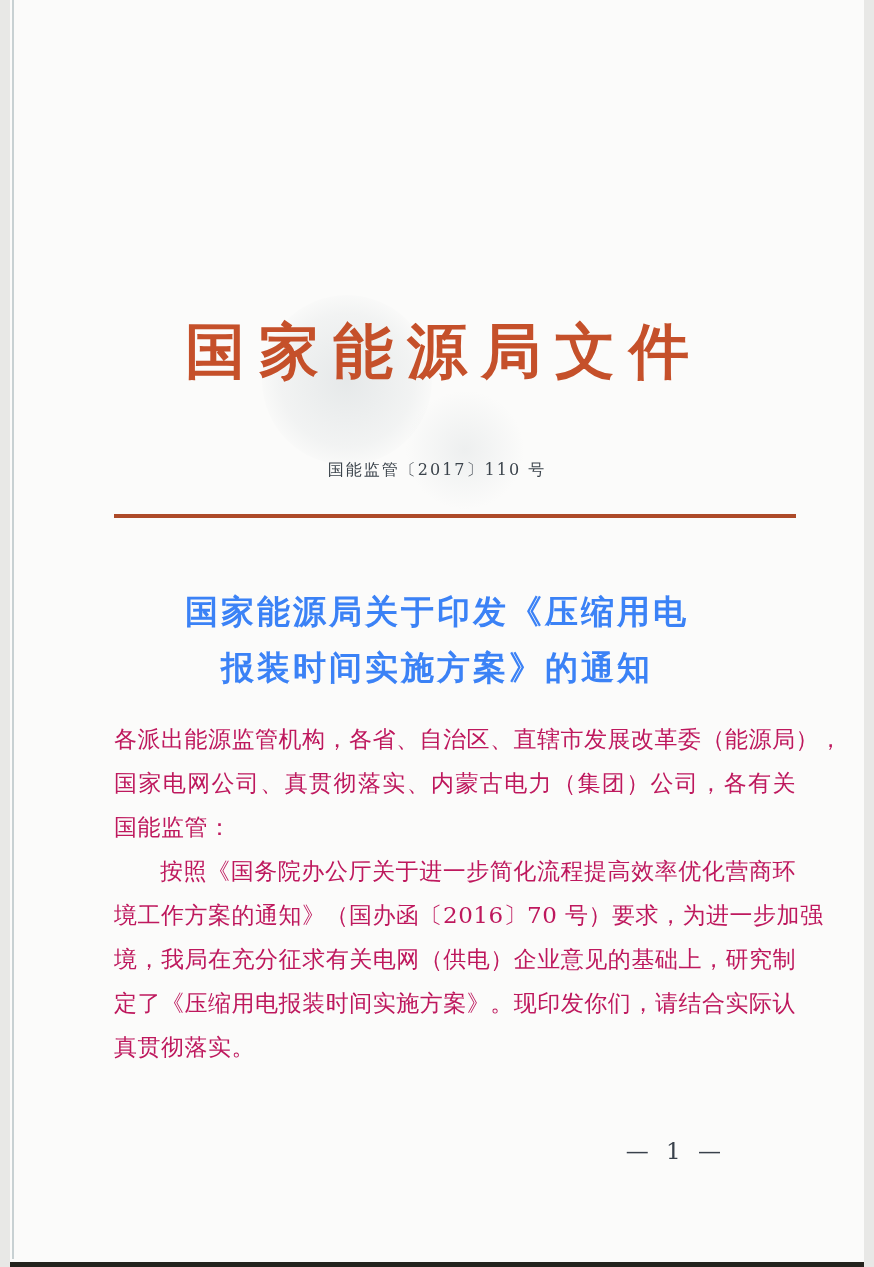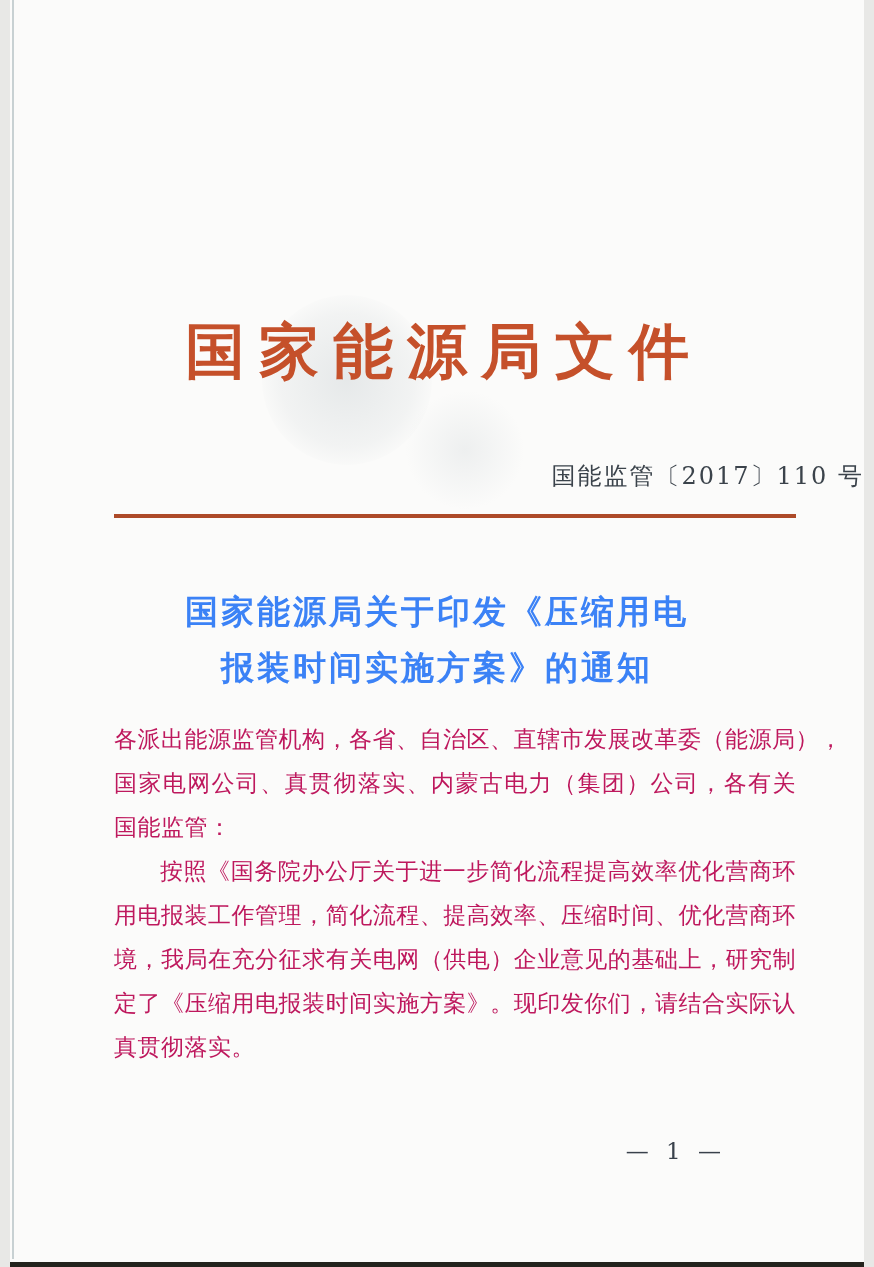--- a/index.html
+++ b/index.html
@@ -53,22 +53,22 @@
     font-size: 60px;
     font-weight: 700;
     letter-spacing: 14px;
     padding-left: 14px; 
     color: #c5502a;
     white-space: nowrap;
   }
   .doc-number {
     position: absolute;
     top: 460px; left: 0; right: 0;
-    text-align: right;
-    font-size: 24px;
+    text-align: center;
+    font-size: 16px;
     letter-spacing: 2px;
     color: #3b434b;
     white-space: nowrap;
   }
   .letterhead-divider {
     position: absolute;
     top: 514px; left: 104px;
     width: 682px; height: 4px;
     background: #ad4a28;
   }
@@ -140,21 +140,21 @@
     </div>
 
   <div class="body-block">
     <div class="para para-recipients">
         <div class="text-line">各派出能源监管机构，各省、自治区、直辖市发展改革委（能源局），</div>
         <div class="text-line">国家电网公司、真贯彻落实、内蒙古电力（集团）公司，各有关</div>
         <div class="text-line">国能监管：</div>
       </div>
     <div class="para para-body">
         <div class="text-line">按照《国务院办公厅关于进一步简化流程提高效率优化营商环</div>
-        <div class="text-line">用电报装工作管理，简化流程、提高效率、压缩时间、优化营商环</div>
+        <div class="text-line">境工作方案的通知》（国办函〔2016〕70 号）要求，为进一步加强</div>
         <div class="text-line">境，我局在充分征求有关电网（供电）企业意见的基础上，研究制</div>
         <div class="text-line">定了《压缩用电报装时间实施方案》。现印发你们，请结合实际认</div>
         <div class="text-line">真贯彻落实。</div>
       </div>
   </div>
 
   <div class="page-number">— 1 —</div>
 
   <div class="scan-edge-left"></div>
   <div class="scan-edge-bottom"></div>

